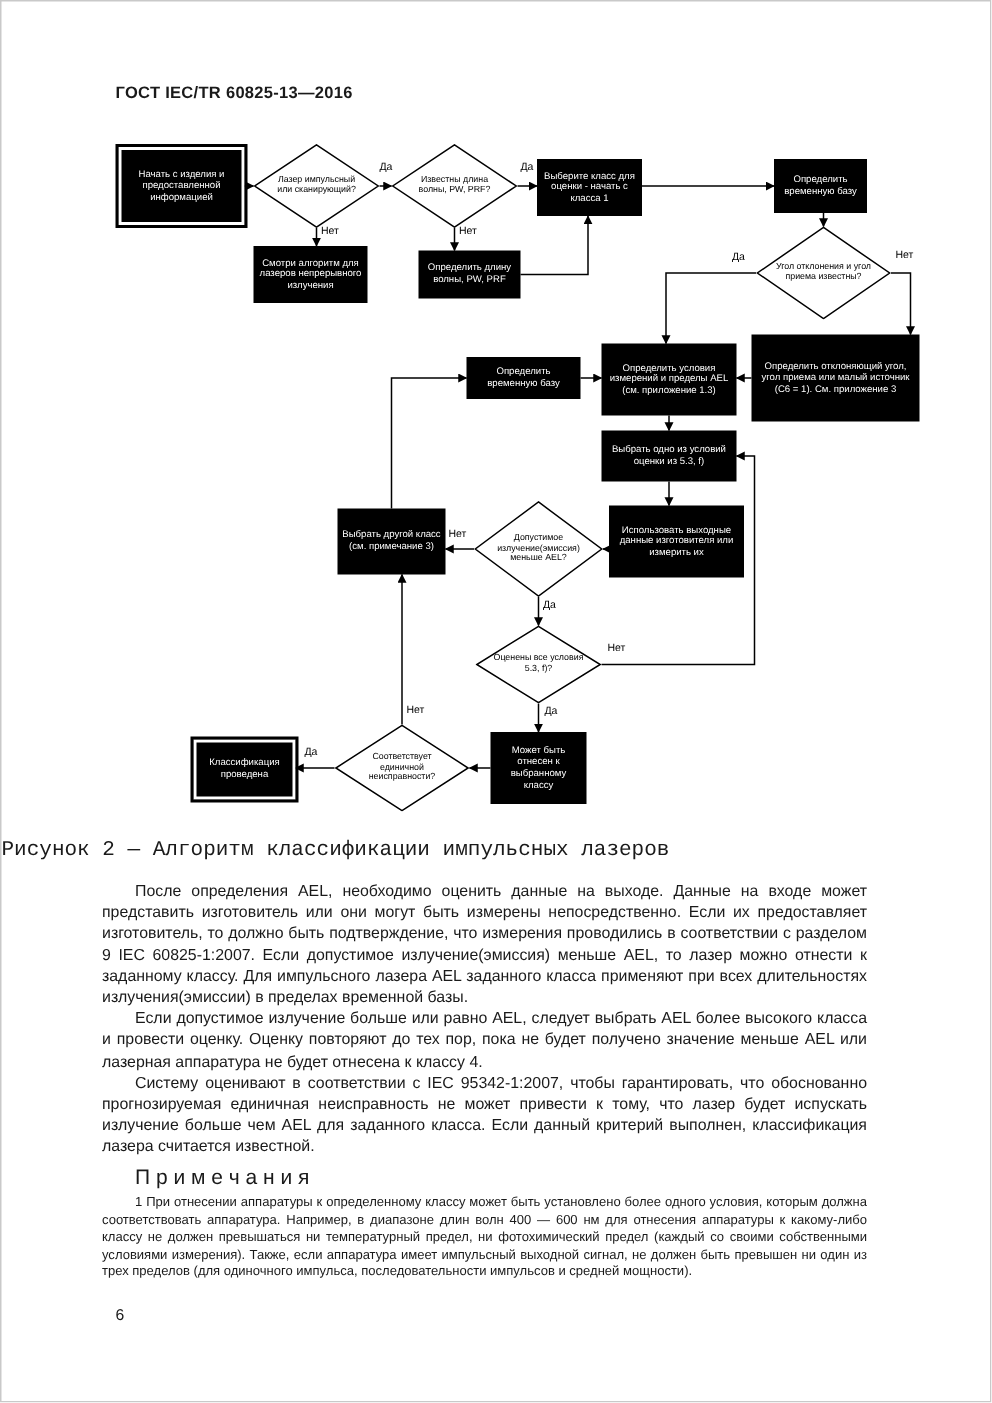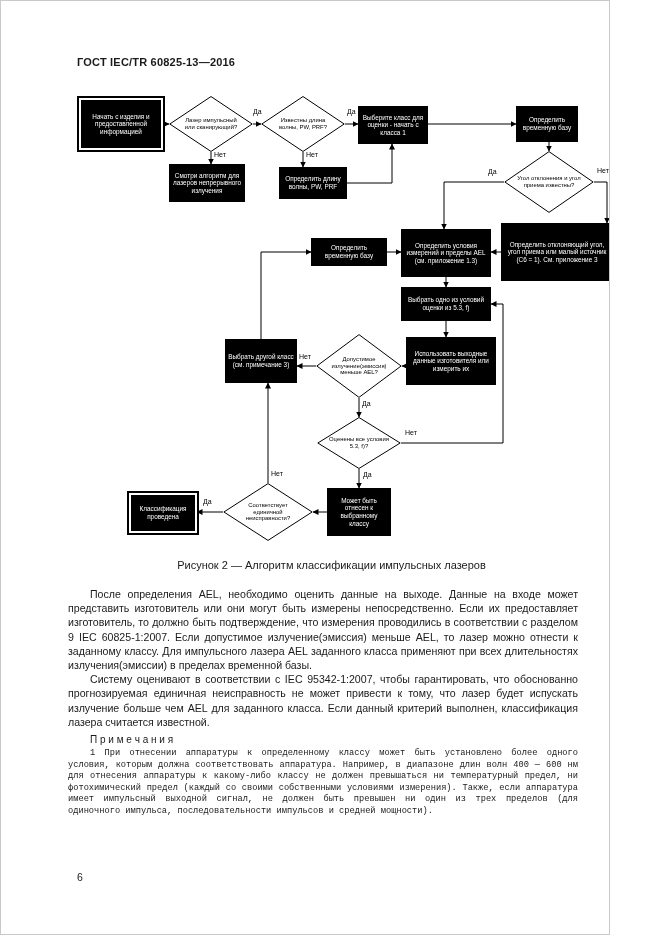--- a/index.html
+++ b/index.html
@@ -1,38 +1,38 @@
 <!DOCTYPE html>
 <html><head>
 <meta charset="utf-8">
 <style>
   html,body{margin:0;padding:0;background:#ffffff;}
   .page{
-    position:relative;width:610px;height:935px;background:#fff;
+    position:relative;width:661px;height:935px;background:#fff;
     border:1px solid #c9c9c9;box-sizing:border-box;overflow:hidden;
     font-family:"Liberation Sans",sans-serif;color:#1a1a1a;
   }
   .doc-header{position:absolute;left:76px;top:55px;font-size:11px;font-weight:bold;letter-spacing:.2px;}
   
   .flow{position:absolute;left:0;top:0;width:661px;height:560px;}
   .edges{position:absolute;left:0;top:0;width:661px;height:560px;}
   .edges polyline, .edges line{fill:none;stroke:#000;stroke-width:1;}
   .node{position:absolute;box-sizing:border-box;display:flex;align-items:center;justify-content:center;text-align:center;}
   .proc{background:#000;color:#fff;font-size:6.4px;line-height:1.18;padding:2px 3px;}
   .terminal{background:#000;color:#fff;border:2px solid #fff;outline:2px solid #000;font-size:6.4px;line-height:1.18;padding:2px 3px;}
   .diamond{background:transparent;}
   .diamond svg{position:absolute;left:0;top:0;width:100%;height:100%;}
   .diamond .dtext{position:relative;width:72%;font-size:5.9px;line-height:1.12;color:#000;z-index:2;}
   .elabel{position:absolute;font-size:7px;color:#000;z-index:3;}
-  .fig-caption{position:absolute;left:0;top:558px;width:661px;text-align:center;font-size:11px;}
+  .fig-caption{position:absolute;left:0;top:558px;width:661px;text-align:left;font-size:14px;font-family:Liberation Mono, monospace;}
   
   .body-text{position:absolute;left:67px;top:586px;width:510px;font-size:10.6px;line-height:1.34;text-align:justify;}
   .body-text p{margin:0;text-indent:22px;}
-  .notes-heading{margin-top:4px !important;font-size:10px;}
-  .note{font-size:8.7px;line-height:1.32;margin-top:2px !important;font-family:Liberation Mono, monospace;}
+  .notes-heading{margin-top:4px !important;font-size:14px;}
+  .note{font-size:8.7px;line-height:1.32;margin-top:2px !important;}
   .page-number{position:absolute;left:76px;top:870px;font-size:10.5px;}
 </style>
 </head>
 <body>
 
 <div class="page">
 
   <div class="doc-header">ГОСТ IEC/TR 60825-13—2016</div>
 
   <div class="flow">
@@ -156,20 +156,21 @@
     <span class="elabel" style="left:404px;top:428px">Нет</span>
     <span class="elabel" style="left:362px;top:470px">Да</span>
     <span class="elabel" style="left:202px;top:497px">Да</span>
     <span class="elabel" style="left:270px;top:469px">Нет</span>
   </div>
 
   <div class="fig-caption">Рисунок 2 — Алгоритм классификации импульсных лазеров</div>
 
   <div class="body-text">
     <p>После определения AEL, необходимо оценить данные на выходе. Данные на входе может представить изготовитель или они могут быть измерены непосредственно. Если их предоставляет изготовитель, то должно быть подтверждение, что измерения проводились в соответствии с разделом 9 IEC 60825-1:2007. Если допустимое излучение(эмиссия) меньше AEL, то лазер можно отнести к заданному классу. Для импульсного лазера AEL заданного класса применяют при всех длительностях излучения(эмиссии) в пределах временной базы.</p>
+    <p>Если допустимое излучение больше или равно AEL, следует выбрать AEL более высокого класса и провести оценку. Оценку повторяют до тех пор, пока не будет получено значение меньше AEL или лазерная аппаратура не будет отнесена к классу 4.</p>
     <p>Систему оценивают в соответствии с IEC 95342-1:2007, чтобы гарантировать, что обоснованно прогнозируемая единичная неисправность не может привести к тому, что лазер будет испускать излучение больше чем AEL для заданного класса. Если данный критерий выполнен, классификация лазера считается известной.</p>
     <p class="notes-heading">П р и м е ч а н и я</p>
     <p class="note">1 При отнесении аппаратуры к определенному классу может быть установлено более одного условия, которым должна соответствовать аппаратура. Например, в диапазоне длин волн 400 — 600 нм для отнесения аппаратуры к какому-либо классу не должен превышаться ни температурный предел, ни фотохимический предел (каждый со своими собственными условиями измерения). Также, если аппаратура имеет импульсный выходной сигнал, не должен быть превышен ни один из трех пределов (для одиночного импульса, последовательности импульсов и средней мощности).</p>
   </div>
 
   <div class="page-number">6</div>
 
 </div>
 
 </body></html>

